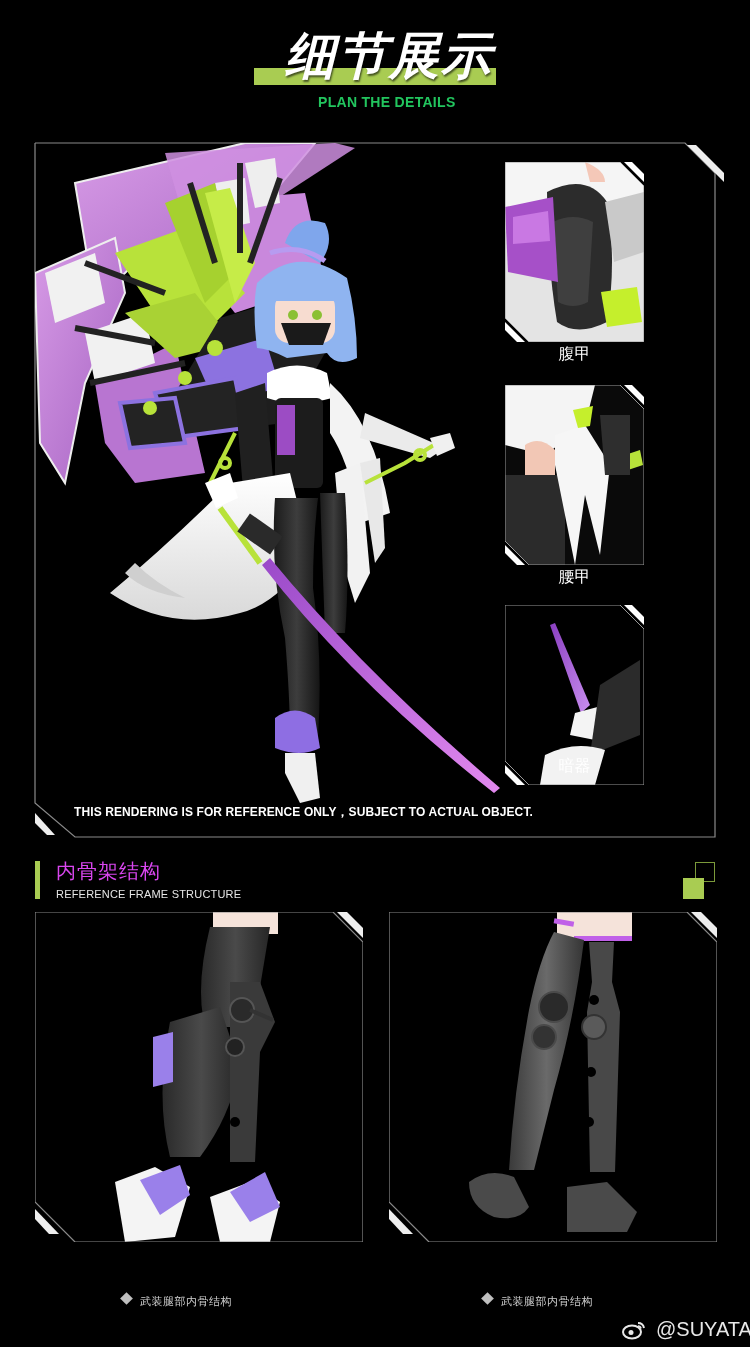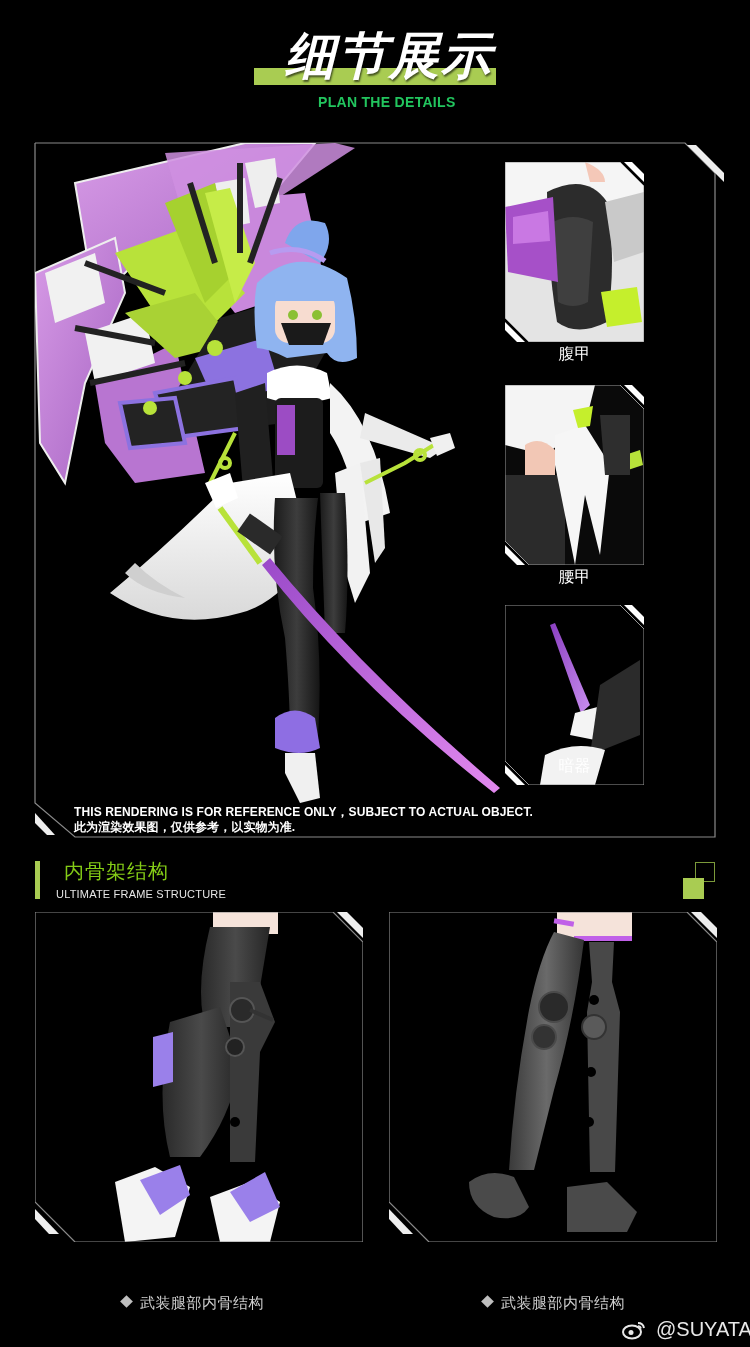--- a/index.html
+++ b/index.html
@@ -19,31 +19,31 @@
   .hero { position: absolute; left: 0; top: 0; width: 470px; height: 660px; }
 
   .disclaimer { position: absolute; left: 31px; top: 662px; font-family: "Liberation Sans", sans-serif; font-weight: bold; font-size: 12px; color: #fff; line-height: 15px; letter-spacing: .1px; margin-left: 8px; }
 
   .thumb { position: absolute; left: 470px; width: 139px; height: 180px; }
   .thumb svg { position: absolute; left: 0; top: 0; }
   .thumb-label { position: absolute; left: 470px; width: 139px; text-align: center; font-size: 16px; color: #fff; }
 
   
   .sec-bar { position: absolute; left: 35px; top: 861px; width: 5px; height: 38px; background: #a9cc52; }
-  .sec-title { position: absolute; left: 64px; top: 858px; font-size: 20px; color: #84cc16; letter-spacing: 1px; }
+  .sec-title { position: absolute; left: 56px; top: 858px; font-size: 20px; color: #d946ef; letter-spacing: 1px; }
   .sec-sub { position: absolute; left: 56px; top: 888px; font-family: "Liberation Sans", sans-serif; font-size: 11px; color: #e6e6e6; letter-spacing: .2px; }
   .deco-sq-outline { position: absolute; left: 695px; top: 862px; width: 20px; height: 20px; border: 1.5px solid #7b9a3a; }
   .deco-sq-fill { position: absolute; left: 683px; top: 878px; width: 21px; height: 21px; background: #a9cc52; }
 
   .leg-frame { position: absolute; top: 912px; width: 328px; height: 330px; }
   .leg-frame.a { left: 35px; }
   .leg-frame.b { left: 389px; }
   .leg-frame svg { position: absolute; left: 0; top: 0; }
 
-  .cap { position: absolute; top: 1294px; font-size: 15px; color: #cfcfcf; letter-spacing: .5px; }
+  .cap { position: absolute; top: 1294px; font-size: 11px; color: #cfcfcf; letter-spacing: .5px; }
   .cap .diamond { display: inline-block; width: 9px; height: 9px; background: #bfbfbf; transform: rotate(45deg); margin-right: 9px; vertical-align: 2px; }
   .cap.a { left: 122px; }
   .cap.b { left: 483px; }
 
   .watermark { position: absolute; left: 622px; top: 1318px; font-family: "Liberation Sans", sans-serif; font-size: 20px; color: #e8e8e8; display: flex; align-items: center; gap: 10px; }
   .watermark svg { display: block; }
 </style>
 </head>
 <body>
 
@@ -163,21 +163,20 @@
     </g>
 
     <g>
       <path d="M170,340 l25,-10 l8,25 l-22,10 z" fill="#ffffff"></path>
       <path d="M395,295 l20,-5 l5,15 l-18,8 z" fill="#f0f0f0"></path>
     </g>
   </svg>
 
   <div class="disclaimer">
     <div>THIS RENDERING IS FOR REFERENCE ONLY，SUBJECT TO ACTUAL OBJECT.</div>
-    <div>此为渲染效果图，仅供参考，以实物为准.</div>
   </div>
 
   <div class="thumb" style="top:19px">
     <svg width="139" height="180" viewBox="0 0 139 180">
       <defs>
           <clipPath id="c1">
             <polygon points="0,0 115,0 139,24 139,180 24,180 0,156"></polygon>
           </clipPath>
         </defs>
       <g clip-path="url(#c1)">
@@ -243,21 +242,21 @@
       <polyline points="0,0 115,0 139,24 139,180 24,180 0,156 0,0" fill="none" stroke="#999" stroke-width="1"></polyline>
       <polygon points="117,-2 125,-2 141,14 141,22" fill="#fff"></polygon>
       <polygon points="-2,158 -2,166 12,180 20,180" fill="#fff"></polygon>
     </svg>
   </div>
   <div class="thumb-label" style="top:613px">暗器</div>
 </div>
 
 <div class="sec-bar"></div>
 <div class="sec-title">内骨架结构</div>
-<div class="sec-sub">ULTIMATE FRAME STRUCTURE</div>
+<div class="sec-sub">REFERENCE FRAME STRUCTURE</div>
 <div class="deco-sq-outline"></div>
 <div class="deco-sq-fill"></div>
 
 <div class="leg-frame a">
   <svg width="328" height="330" viewBox="0 0 328 330">
     <defs>
       <linearGradient id="lgA" x1="0" y1="0" x2="1" y2="0">
           <stop offset="0" stop-color="#2a2a2a"></stop>
           <stop offset=".5" stop-color="#4a4a4a"></stop>
           <stop offset="1" stop-color="#262626"></stop>

